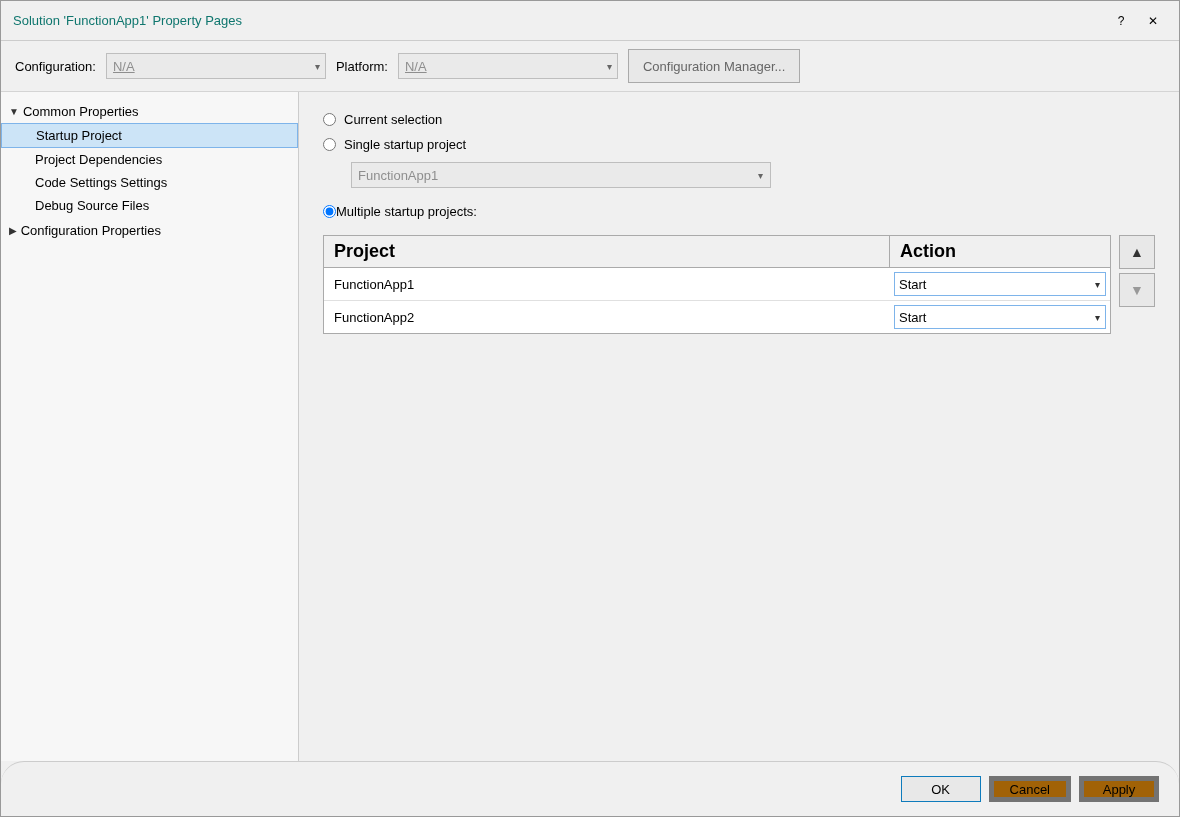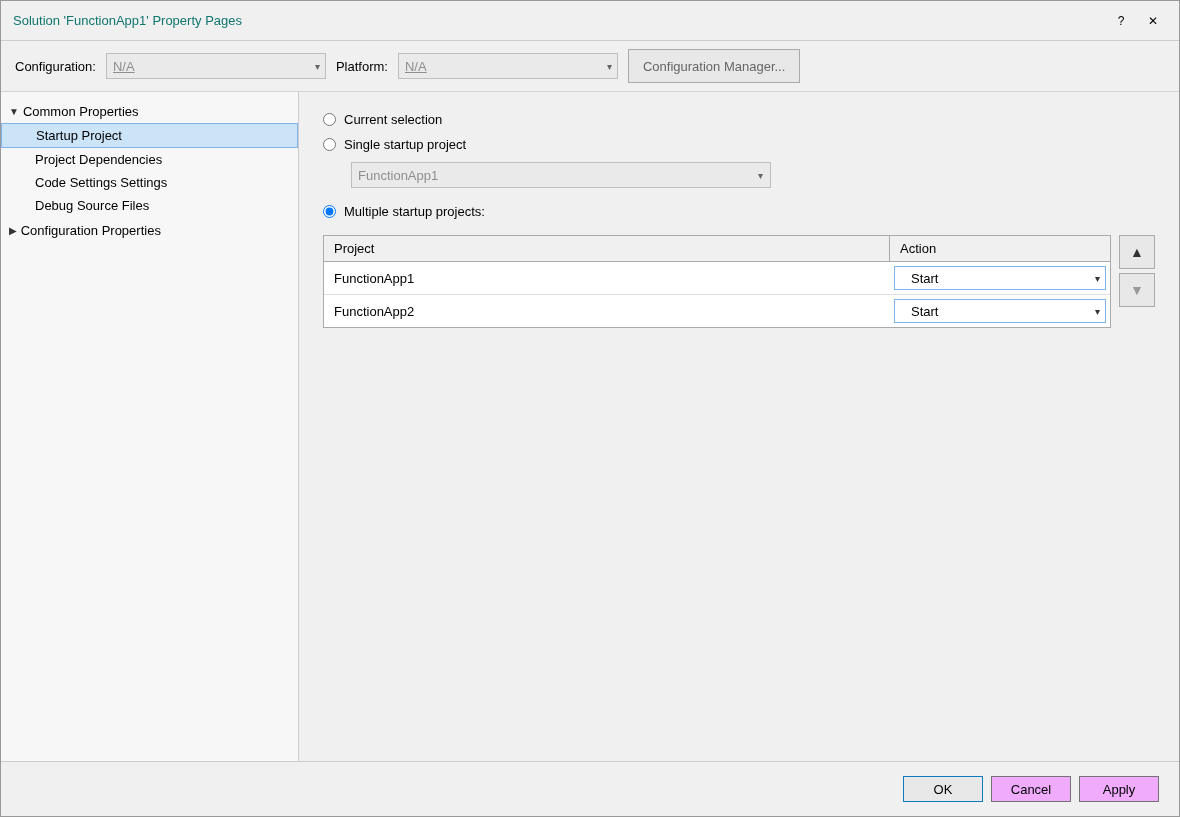--- a/index.html
+++ b/index.html
@@ -196,43 +196,42 @@
       top: 50%;
       transform: translateY(-50%);
       pointer-events: none;
       color: #666;
       font-size: 10px;
     }
 
     .multiple-startup-row {
       display: flex;
       align-items: center;
-      gap: 8px;
       margin-bottom: 12px;
     }
 
     .projects-table-container {
       display: flex;
       gap: 8px;
       align-items: flex-start;
     }
     .projects-table {
       flex: 1;
       border: 1px solid #aaa;
       background: #fff;
     }
     .table-header {
       display: flex;
       background: #f0f0f0;
       border-bottom: 1px solid #aaa;
     }
     .table-header-cell {
       padding: 5px 10px;
-      font-size: 13px;
-      font-weight: normal;
+      font-size: 18px;
+      font-weight: bold;
       color: #000;
       border-right: 1px solid #aaa;
     }
     .table-header-cell:last-child { border-right: none; }
     .col-project { flex: 1; }
     .col-action { width: 220px; }
 
     .table-row {
       display: flex;
       border-bottom: 1px solid #e0e0e0;
@@ -249,21 +248,21 @@
     .action-select-wrap {
       position: relative;
       width: 100%;
     }
     .action-select {
       width: 100%;
       height: 24px;
       border: 1px solid #7eb4ea;
       background: #fff;
       font-size: 13px;
-      padding: 0 16px;
+      padding: 0 4px;
       appearance: none;
       -webkit-appearance: none;
       cursor: pointer;
     }
     .action-select-wrap::after {
       content: '▾';
       position: absolute;
       right: 6px;
       top: 50%;
       transform: translateY(-50%);
@@ -295,28 +294,29 @@
     }
 
     .bottom-bar {
       display: flex;
       justify-content: flex-end;
       align-items: center;
       padding: 14px 20px;
       gap: 8px;
       border-top: 1px solid #ccc;
       background: #f0f0f0;
+      border-radius: 23px;
     }
     .bottom-btn {
       min-width: 80px;
       height: 26px;
       padding: 0 16px;
       font-size: 13px;
-      background: #f0abfc;
-      border: 1px solid #737373;
+      background: #a16207;
+      border: 5px solid #737373;
       cursor: pointer;
       color: #000;
     }
     .bottom-btn.primary {
       background: #e8e8e8;
       border: 1px solid #0e7bbc;
     }
   </style>
 </head>
 <body>

